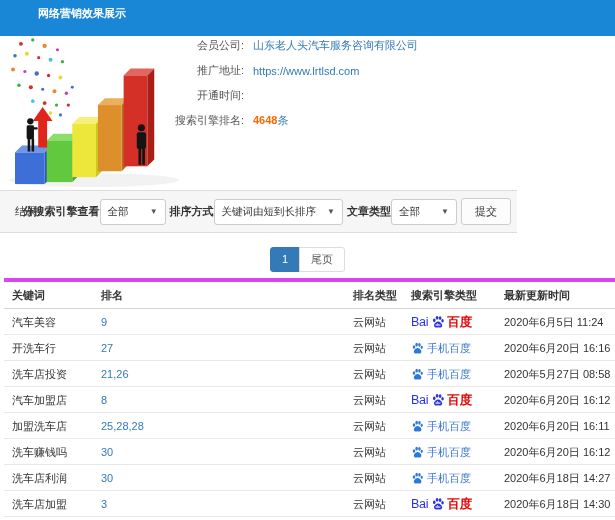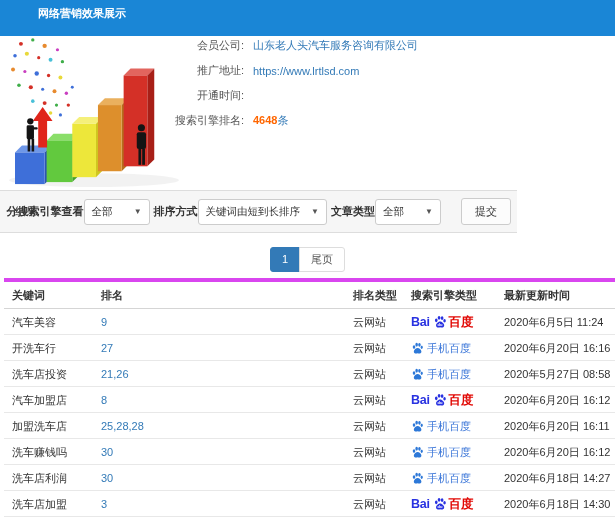--- a/index.html
+++ b/index.html
@@ -27,21 +27,21 @@
         border-top:1px solid #ddd;border-bottom:1px solid #ddd}
   .result-label{position:absolute;left:15px;top:0;line-height:41px;color:#333}
   .filters{position:absolute;right:6px;top:0;height:41px;display:flex;align-items:center;gap:0}
   .flabel{font-weight:bold;color:#333;margin-left:4px;white-space:nowrap}
   .sel{display:inline-flex;align-items:center;justify-content:space-between;height:26px;
        border:1px solid #ccc;border-radius:3px;background:#fff;padding:0 7px;
        font-size:10.5px;color:#333;cursor:pointer;white-space:nowrap}
   .sel .caret{margin-left:11px;font-size:8px;color:#555;line-height:1}
   .sel-sm{min-width:66px}
   .btn{height:27px;padding:0 13px;border:1px solid #ccc;border-radius:3px;background:#fcfcfc;
-       font-size:11px;color:#333;cursor:pointer;font-family:inherit;margin-left:20px}
+       font-size:11px;color:#333;cursor:pointer;font-family:inherit;margin-left:4px}
 
   
   .pager{position:absolute;top:247px;left:0;width:615px;display:flex;justify-content:center}
   .page-item{height:25px;line-height:23px;padding:0 11px;border:1px solid #ddd;background:#fff;
              color:#555;cursor:pointer;margin-left:-1px;white-space:nowrap}
   .page-item.first{margin-left:0;border-radius:3px 0 0 3px}
   .page-item.last{border-radius:0 3px 3px 0}
   .page-item.active{background:#337ab7;border-color:#337ab7;color:#fff;min-width:26px;text-align:center}
   .page-item.next{background:#efefef}
 
@@ -56,21 +56,21 @@
   .c-type{left:349px}
   .c-eng{left:407px;height:26px;display:flex;align-items:center}
   .c-time{left:500px}
 
   
   .eng-pc,.eng-mobile{display:none;align-items:center;gap:3px}
   .is-pc .eng-pc{display:inline-flex}
   .is-mobile .eng-mobile{display:inline-flex}
   .paw{width:14px;height:14px;display:inline-block}
   .paw-m{color:#2d78d8;width:13px;height:13px}
-  .bai{color:#2932e1;font-size:12.5px;font-weight:bold;letter-spacing:-.3px}
+  .bai{color:#2932e1;font-size:12.5px;font-weight:normal;letter-spacing:-.3px}
   .bdu{color:#e10602;font-size:12.5px;font-weight:bold;margin-left:-1px}
   .mb-text{color:#3b76d8;font-size:11px}
 </style>
 </head>
 <body>
 
 <div class="topbar">
   <span>网络营销效果展示</span>
 </div>
 

